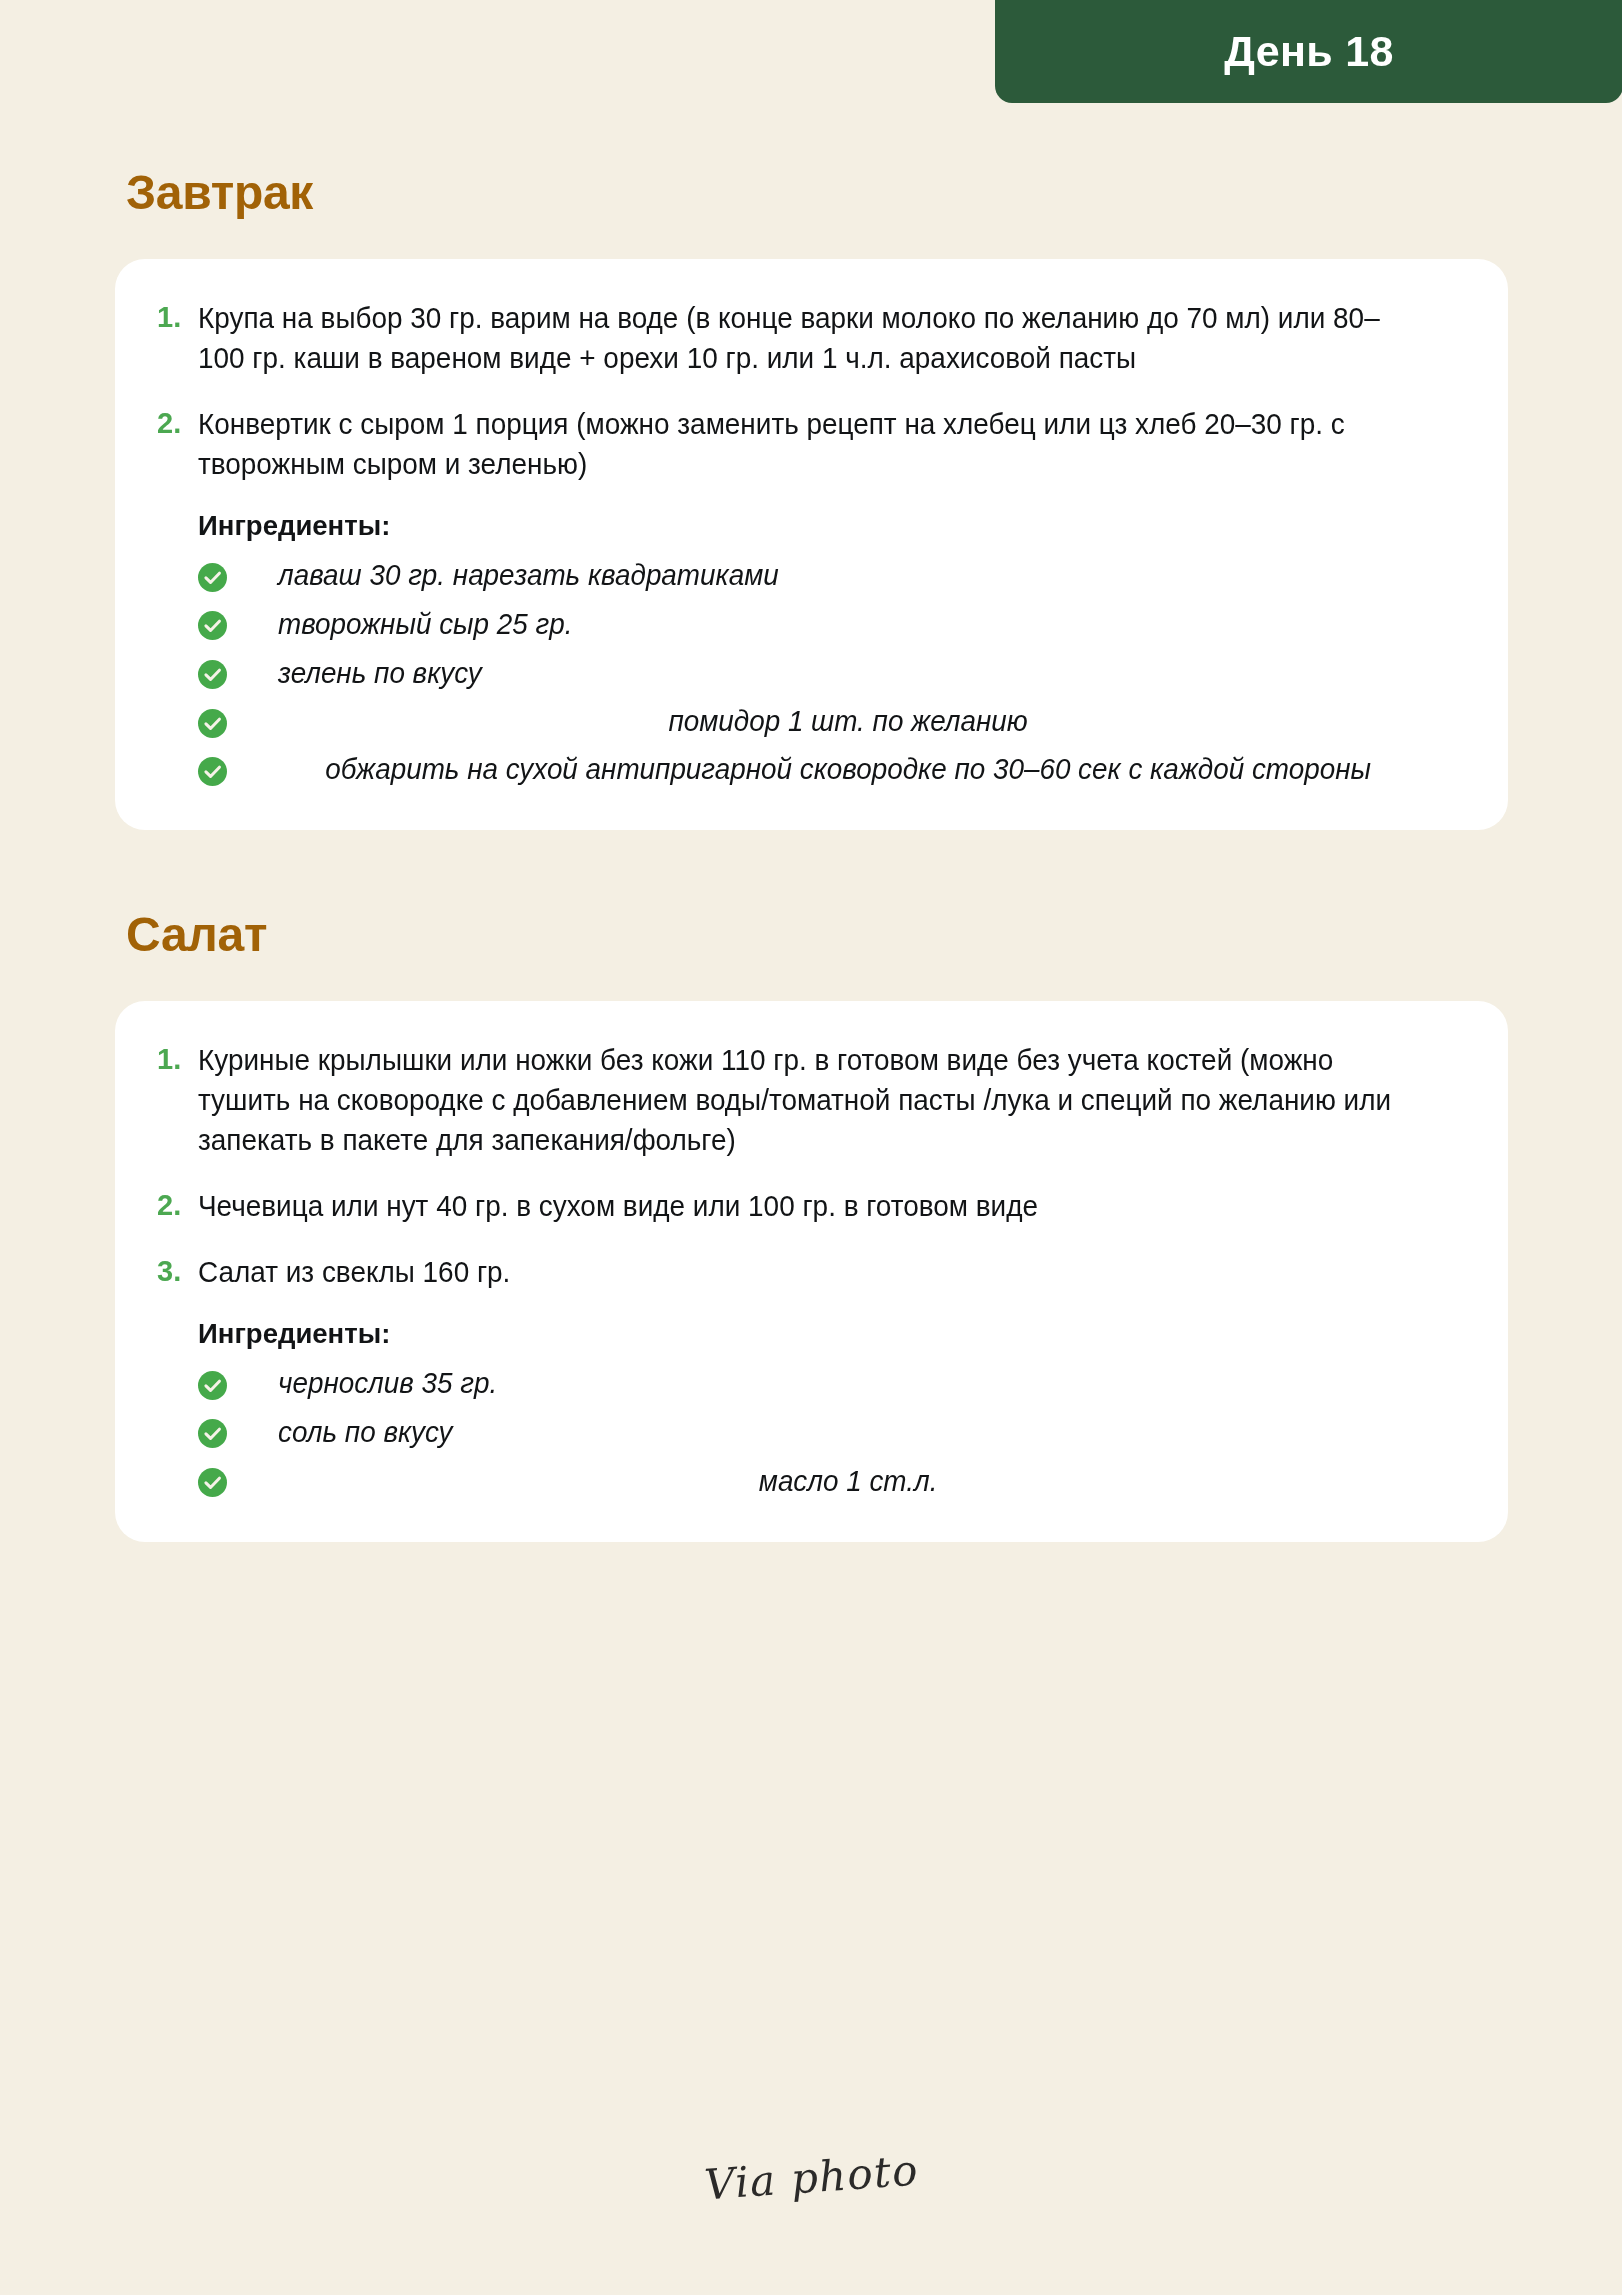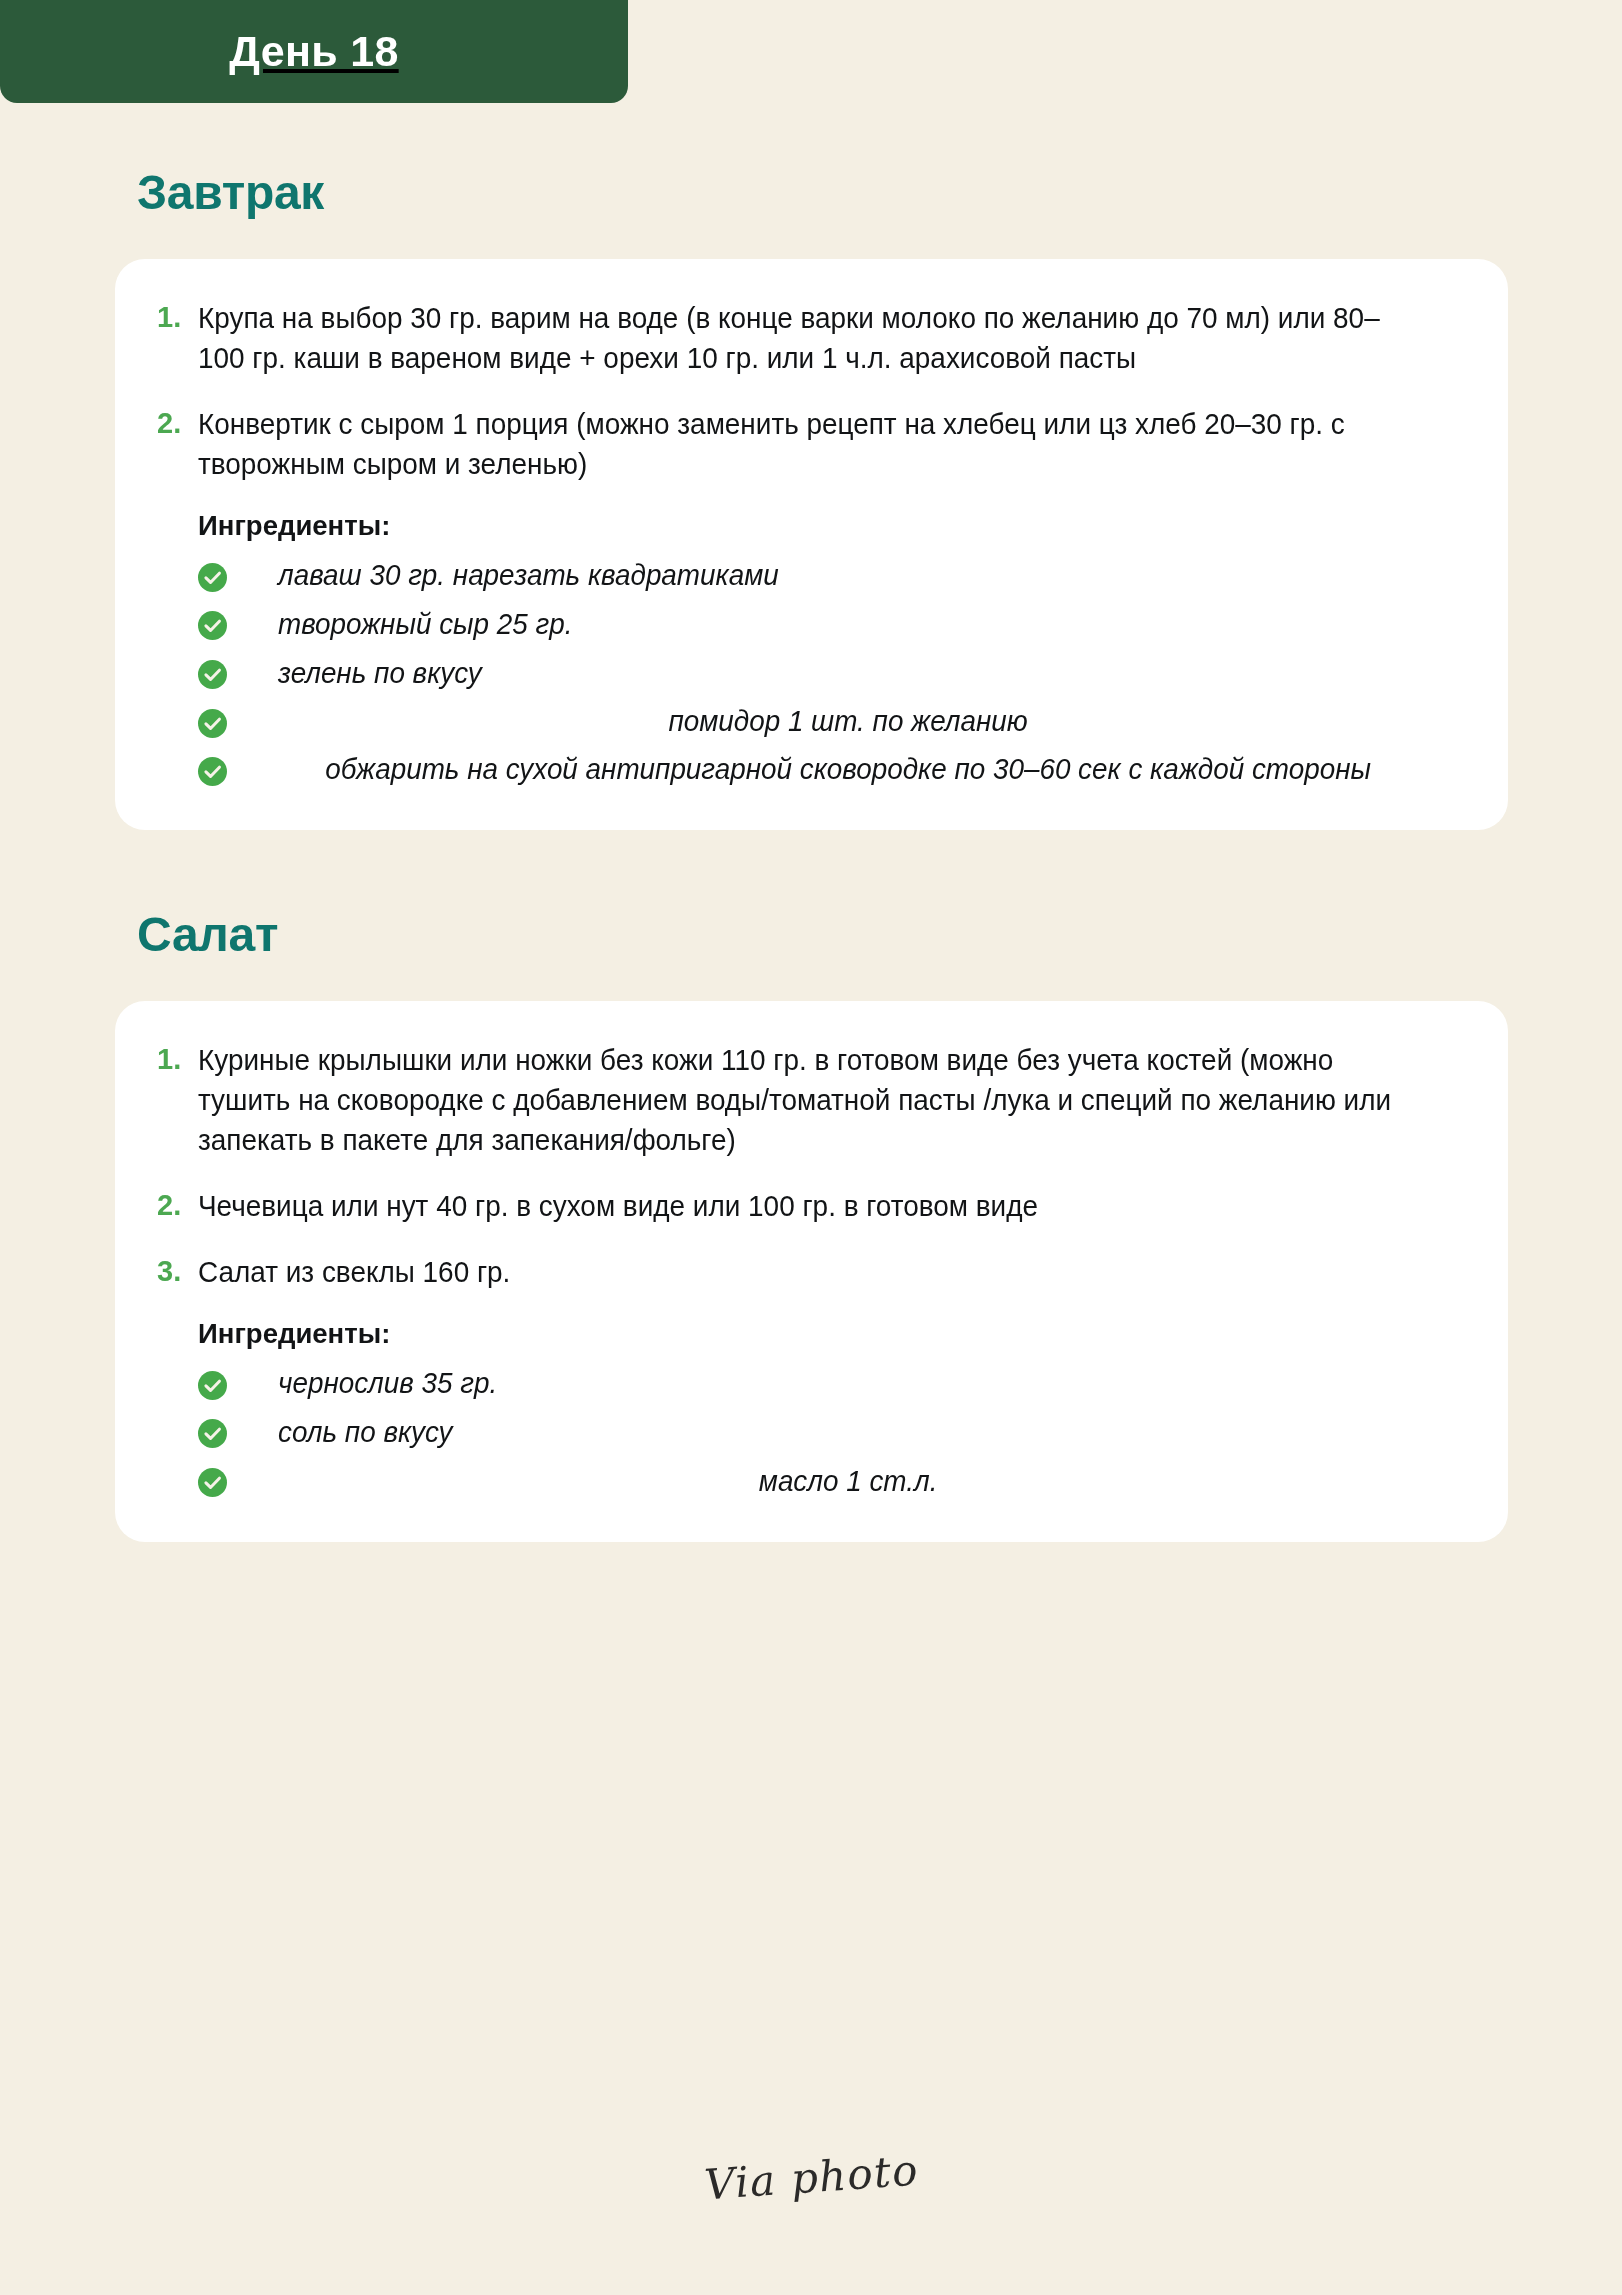--- a/index.html
+++ b/index.html
@@ -13,22 +13,21 @@
     font-family: "Liberation Sans", sans-serif;
     -webkit-font-smoothing: antialiased;
     position: relative;
     overflow: hidden;
   }
 
   
   .badge-row {
     width: 100%;
     display: flex;
-    justify-content: flex-start;
-    text-decoration: underline;
+    justify-content: flex-end;
   }
   .day-badge {
     background: #2c5a3a;
     color: #ffffff;
     width: 628px;
     height: 103px;
     border-radius: 0 0 17px 17px;
     display: flex;
     align-items: center;
     justify-content: center;
@@ -39,22 +38,22 @@
 
   
   .page {
     padding: 0 115px;
     box-sizing: border-box;
   }
 
   .section-title {
     font-size: 48px;
     font-weight: bold;
-    color: #0f766e;
-    margin: 62px 0 39px 22px;
+    color: #a16207;
+    margin: 62px 0 39px 11px;
     letter-spacing: -0.3px;
   }
   .section-title.lunch {
     margin-top: 77px;
   }
 
   .card {
     background: #ffffff;
     border-radius: 30px;
     padding: 39px 42px 41px 42px;

